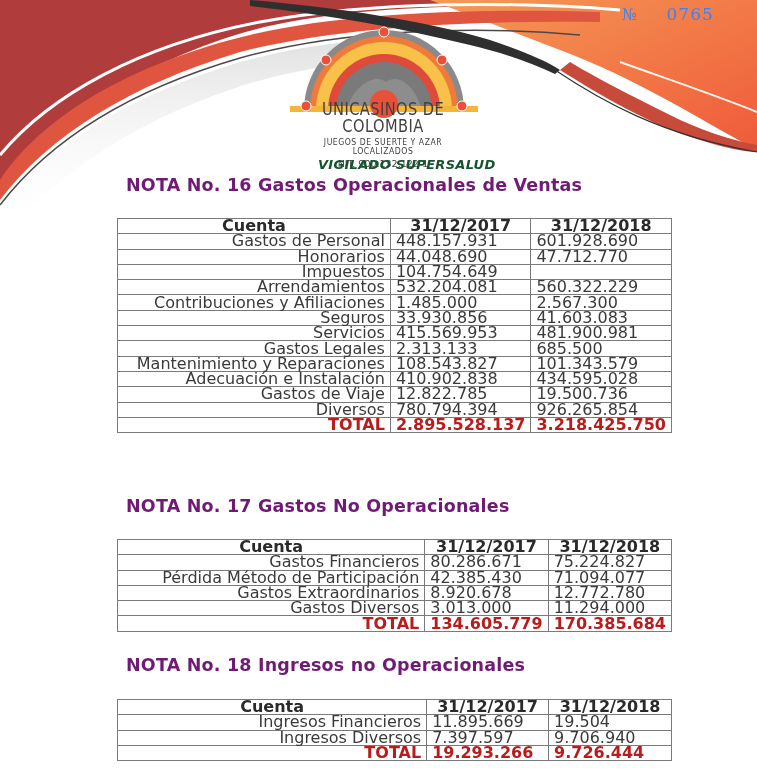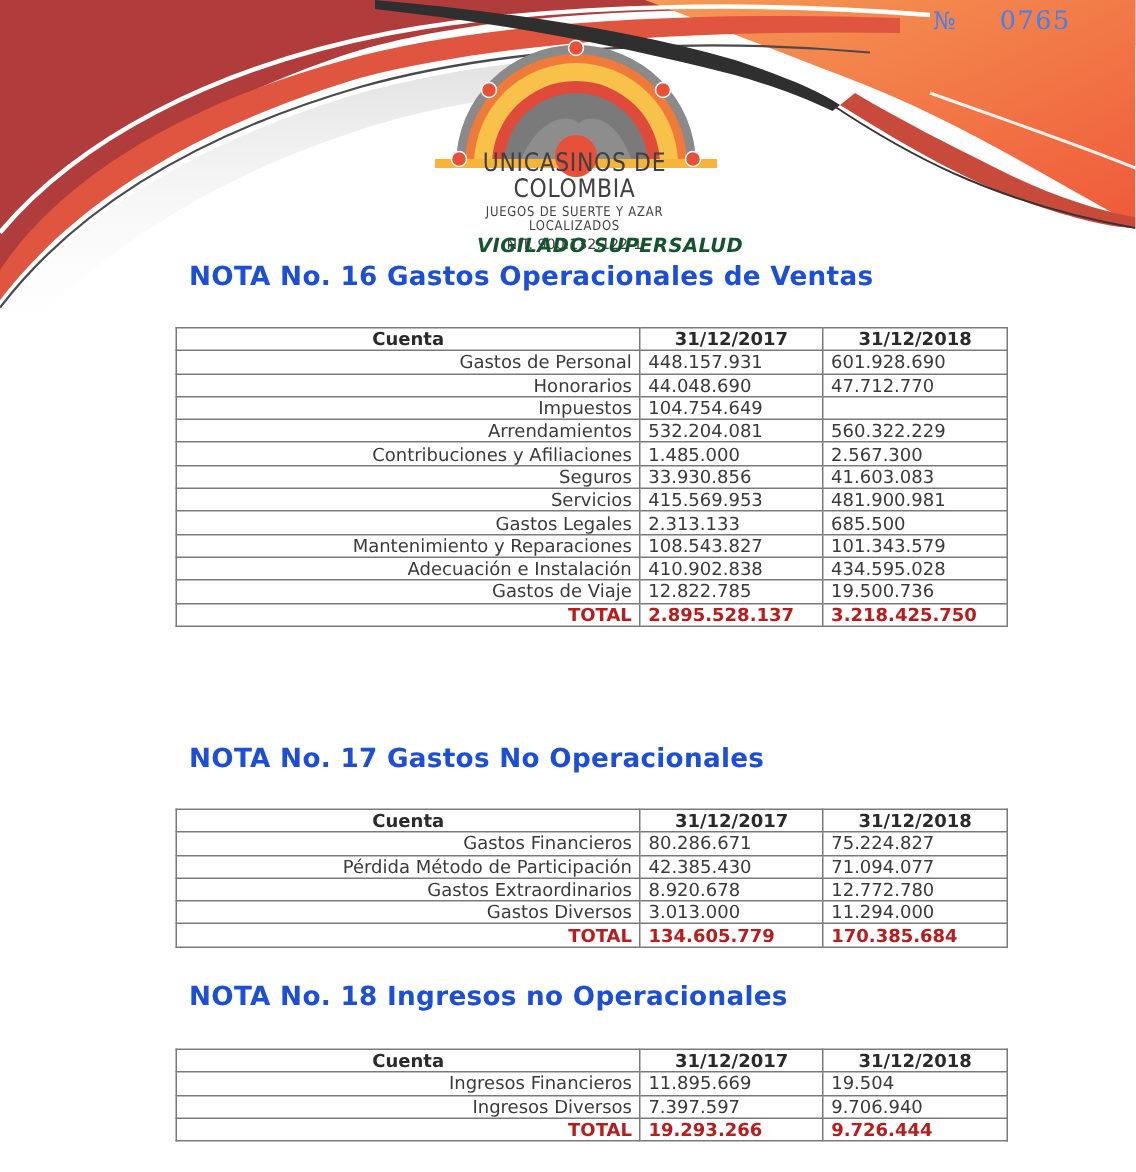--- a/index.html
+++ b/index.html
@@ -30,27 +30,27 @@
       transform: scaleX(0.86); transform-origin: center;
     }
     .brand .nit { font-size: 9.5px; display: block; margin-top: 3px; }
     .vigilado {
       position: absolute; left: 318px; top: 157px; z-index: 2;
       font-size: 13px; font-weight: bold; font-style: italic; color: #14532d;
       letter-spacing: 0.3px;
     }
     .section-title {
       position: absolute; left: 126px; z-index: 2;
-      font-size: 17.5px; font-weight: bold; color: #1d4ed8; margin: 0;
+      font-size: 17.5px; font-weight: bold; color: #701a75; margin: 0;
       letter-spacing: 0.2px;
     }
     table.fin {
       position: absolute; left: 117px; z-index: 2;
       border-collapse: collapse; width: 555px;
-      font-size: 12px; color: #3a3a3a;
+      font-size: 16px; color: #3a3a3a;
     }
     table.fin th, table.fin td {
       border: 1px solid #7a7a7a; padding: 0 5px; height: 14.3px; line-height: 14px;
       white-space: nowrap;
     }
     table.fin th { font-weight: bold; text-align: center; color: #2a2a2a; }
     table.fin td.label { text-align: right; }
     table.fin td.num { }
     table.fin col.c1 { width: 310px; }
     table.fin col.c2 { width: 122px; }
@@ -190,20 +190,25 @@
     <tr>
         <td class="label">Adecuación e Instalación</td>
         <td class="num">410.902.838</td>
         <td class="num">434.595.028</td>
       </tr>
     <tr>
         <td class="label">Gastos de Viaje</td>
         <td class="num">12.822.785</td>
         <td class="num">19.500.736</td>
       </tr>
+    <tr>
+        <td class="label">Diversos</td>
+        <td class="num">780.794.394</td>
+        <td class="num">926.265.854</td>
+      </tr>
     <tr class="total">
         <td class="label">TOTAL</td>
         <td class="num">2.895.528.137</td>
         <td class="num">3.218.425.750</td>
       </tr>
   </tbody>
 </table>
 
 <h2 class="section-title" style="top:496px;">NOTA No. 17 Gastos No Operacionales</h2>
 <table class="fin" style="top:539px;">

